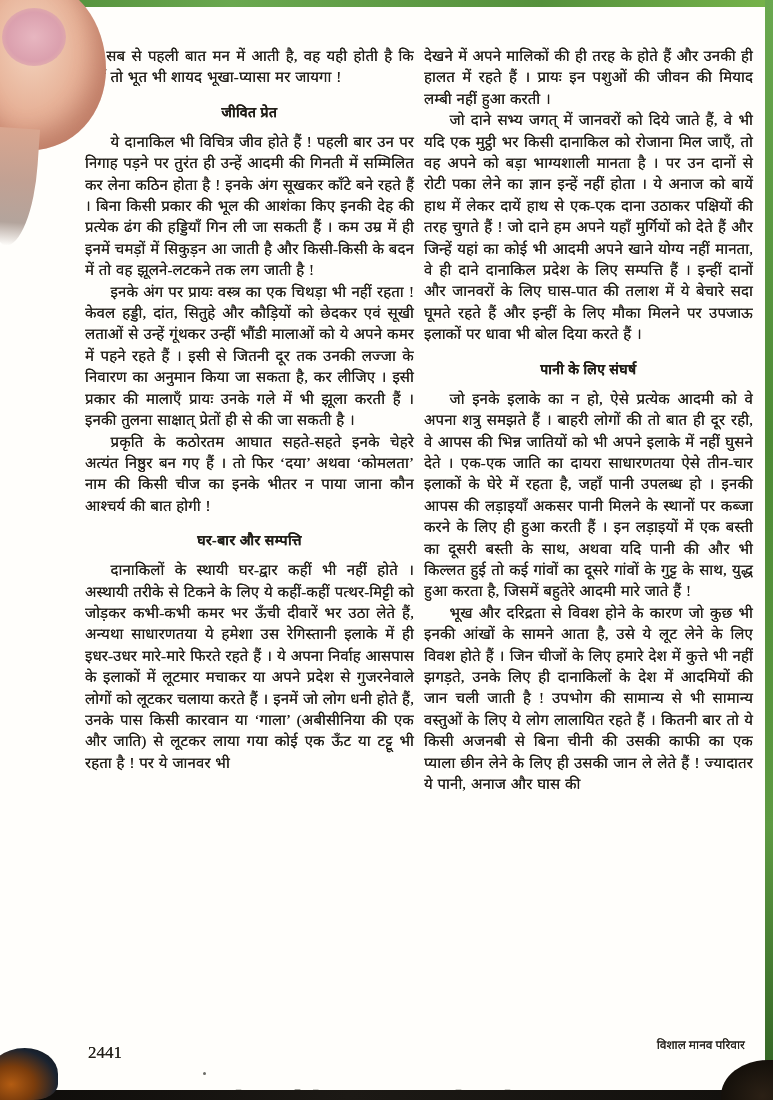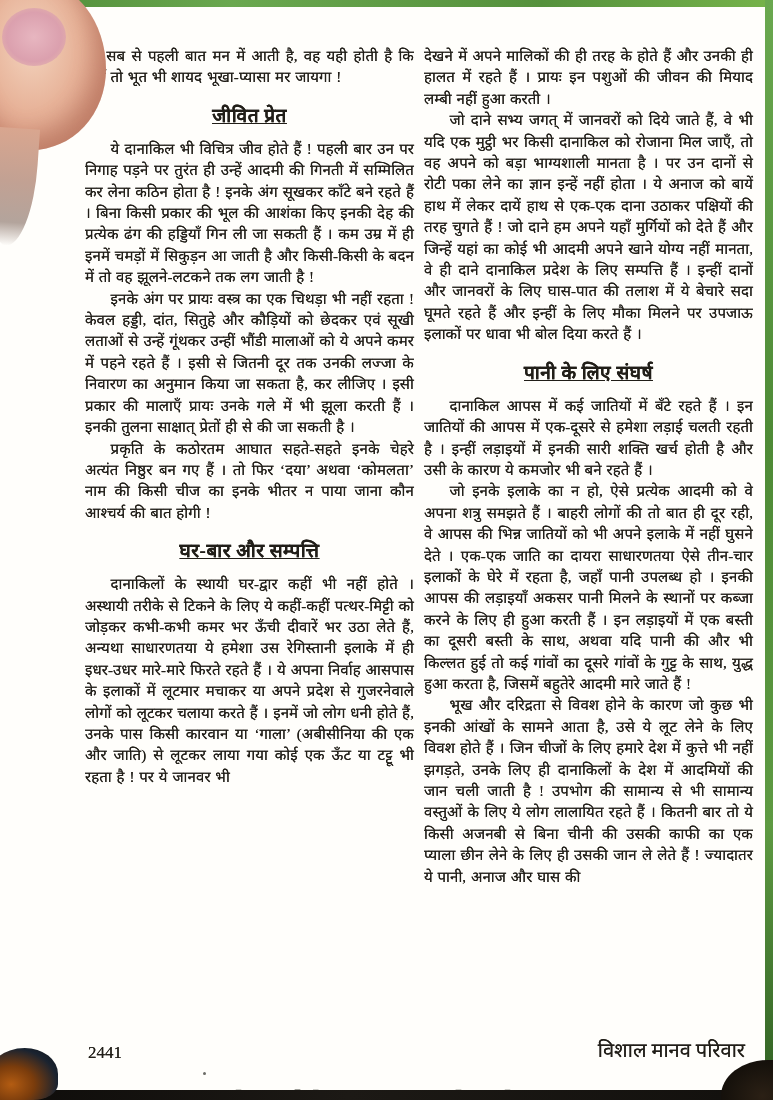--- a/index.html
+++ b/index.html
@@ -73,45 +73,44 @@
   .para {
     font-size: 15px; line-height: 21.4px;
     text-align: justify;
     text-indent: 1.7em;
     letter-spacing: .1px;
     word-spacing: .06em;
     text-shadow: 0 0 .5px rgba(25,22,18,.85);
   }
   .para.noindent { text-indent: 0; }
   .heading {
-    font-size: 19px; text-align: center;
+    font-size: 14px; text-align: center;
     margin: 13px 0 11px 0;
     letter-spacing: .5px;
     text-shadow: 0 0 .6px rgba(25,22,18,.9);
-    text-decoration: underline;
   }
   
   .page-number {
     position: absolute; left: 88px; top: 1043px;
     font-size: 17px; z-index: 2;
     text-shadow: 0 0 .5px rgba(25,22,18,.85);
   }
   .watermark {
     position: absolute; left: 50%; top: 1084px;
     transform: translateX(-53%);
     font-size: 31px; font-style: italic;
     letter-spacing: 2.5px;
     color: transparent;
     -webkit-text-stroke: 1.1px #a0a09a;
     white-space: nowrap;
     z-index: 2;
   }
   .book-title {
     position: absolute; right: 28px; top: 1036px;
-    font-size: 20px; z-index: 2;
+    font-size: 12px; z-index: 2;
     text-shadow: 0 0 .5px rgba(25,22,18,.85);
   }
   
   .speck { position: absolute; background: #6b6b66; border-radius: 50%; z-index: 2; }
   .speck.s1 { left: 203px; top: 1072px; width: 3px; height: 3px; }
   .speck.s2 { left: 331px; top: 1090px; width: 2px; height: 5px; }
 </style>
 </head>
 <body>
 
@@ -134,21 +133,20 @@
       <p class="para">इनके अंग पर प्रायः वस्त्र का एक चिथड़ा भी नहीं रहता ! केवल हड्डी, दांत, सितुहे और कौड़ियों को छेदकर एवं सूखी लताओं से उन्हें गूंथकर उन्हीं भौंडी मालाओं को ये अपने कमर में पहने रहते हैं । इसी से जितनी दूर तक उनकी लज्जा के निवारण का अनुमान किया जा सकता है, कर लीजिए । इसी प्रकार की मालाएँ प्रायः उनके गले में भी झूला करती हैं । इनकी तुलना साक्षात् प्रेतों ही से की जा सकती है ।</p>
       <p class="para">प्रकृति के कठोरतम आघात सहते-सहते इनके चेहरे अत्यंत निष्ठुर बन गए हैं । तो फिर ‘दया’ अथवा ‘कोमलता’ नाम की किसी चीज का इनके भीतर न पाया जाना कौन आश्चर्य की बात होगी !</p>
       <h2 class="heading">घर-बार और सम्पत्ति</h2>
       <p class="para">दानाकिलों के स्थायी घर-द्वार कहीं भी नहीं होते । अस्थायी तरीके से टिकने के लिए ये कहीं-कहीं पत्थर-मिट्टी को जोड़कर कभी-कभी कमर भर ऊँची दीवारें भर उठा लेते हैं, अन्यथा साधारणतया ये हमेशा उस रेगिस्तानी इलाके में ही इधर-उधर मारे-मारे फिरते रहते हैं । ये अपना निर्वाह आसपास के इलाकों में लूटमार मचाकर या अपने प्रदेश से गुजरनेवाले लोगों को लूटकर चलाया करते हैं । इनमें जो लोग धनी होते हैं, उनके पास किसी कारवान या ‘गाला’ (अबीसीनिया की एक और जाति) से लूटकर लाया गया कोई एक ऊँट या टट्टू भी रहता है ! पर ये जानवर भी</p>
     </div>
 
     <div class="col">
       <p class="para noindent">देखने में अपने मालिकों की ही तरह के होते हैं और उनकी ही हालत में रहते हैं । प्रायः इन पशुओं की जीवन की मियाद लम्बी नहीं हुआ करती ।</p>
       <p class="para">जो दाने सभ्य जगत् में जानवरों को दिये जाते हैं, वे भी यदि एक मुट्ठी भर किसी दानाकिल को रोजाना मिल जाएँ, तो वह अपने को बड़ा भाग्यशाली मानता है । पर उन दानों से रोटी पका लेने का ज्ञान इन्हें नहीं होता । ये अनाज को बायें हाथ में लेकर दायें हाथ से एक-एक दाना उठाकर पक्षियों की तरह चुगते हैं ! जो दाने हम अपने यहाँ मुर्गियों को देते हैं और जिन्हें यहां का कोई भी आदमी अपने खाने योग्य नहीं मानता, वे ही दाने दानाकिल प्रदेश के लिए सम्पत्ति हैं । इन्हीं दानों और जानवरों के लिए घास-पात की तलाश में ये बेचारे सदा घूमते रहते हैं और इन्हीं के लिए मौका मिलने पर उपजाऊ इलाकों पर धावा भी बोल दिया करते हैं ।</p>
       <h2 class="heading">पानी के लिए संघर्ष</h2>
-      <p class="para">दानाकिल आपस में कई जातियों में बँटे रहते हैं । इन जातियों की आपस में एक-दूसरे से हमेशा लड़ाई चलती रहती है । इन्हीं लड़ाइयों में इनकी सारी शक्ति खर्च होती है और उसी के कारण ये कमजोर भी बने रहते हैं ।</p>
       <p class="para">जो इनके इलाके का न हो, ऐसे प्रत्येक आदमी को वे अपना शत्रु समझते हैं । बाहरी लोगों की तो बात ही दूर रही, वे आपस की भिन्न जातियों को भी अपने इलाके में नहीं घुसने देते । एक-एक जाति का दायरा साधारणतया ऐसे तीन-चार इलाकों के घेरे में रहता है, जहाँ पानी उपलब्ध हो । इनकी आपस की लड़ाइयाँ अकसर पानी मिलने के स्थानों पर कब्जा करने के लिए ही हुआ करती हैं । इन लड़ाइयों में एक बस्ती का दूसरी बस्ती के साथ, अथवा यदि पानी की और भी किल्लत हुई तो कई गांवों का दूसरे गांवों के गुट्ट के साथ, युद्ध हुआ करता है, जिसमें बहुतेरे आदमी मारे जाते हैं !</p>
       <p class="para">भूख और दरिद्रता से विवश होने के कारण जो कुछ भी इनकी आंखों के सामने आता है, उसे ये लूट लेने के लिए विवश होते हैं । जिन चीजों के लिए हमारे देश में कुत्ते भी नहीं झगड़ते, उनके लिए ही दानाकिलों के देश में आदमियों की जान चली जाती है ! उपभोग की सामान्य से भी सामान्य वस्तुओं के लिए ये लोग लालायित रहते हैं । कितनी बार तो ये किसी अजनबी से बिना चीनी की उसकी काफी का एक प्याला छीन लेने के लिए ही उसकी जान ले लेते हैं ! ज्यादातर ये पानी, अनाज और घास की</p>
     </div>
 
   </div>
 
   <div class="page-number">2441</div>
   <div class="watermark">vishwabhartigyankosh.in</div>
   <div class="book-title">विशाल मानव परिवार</div>
 

